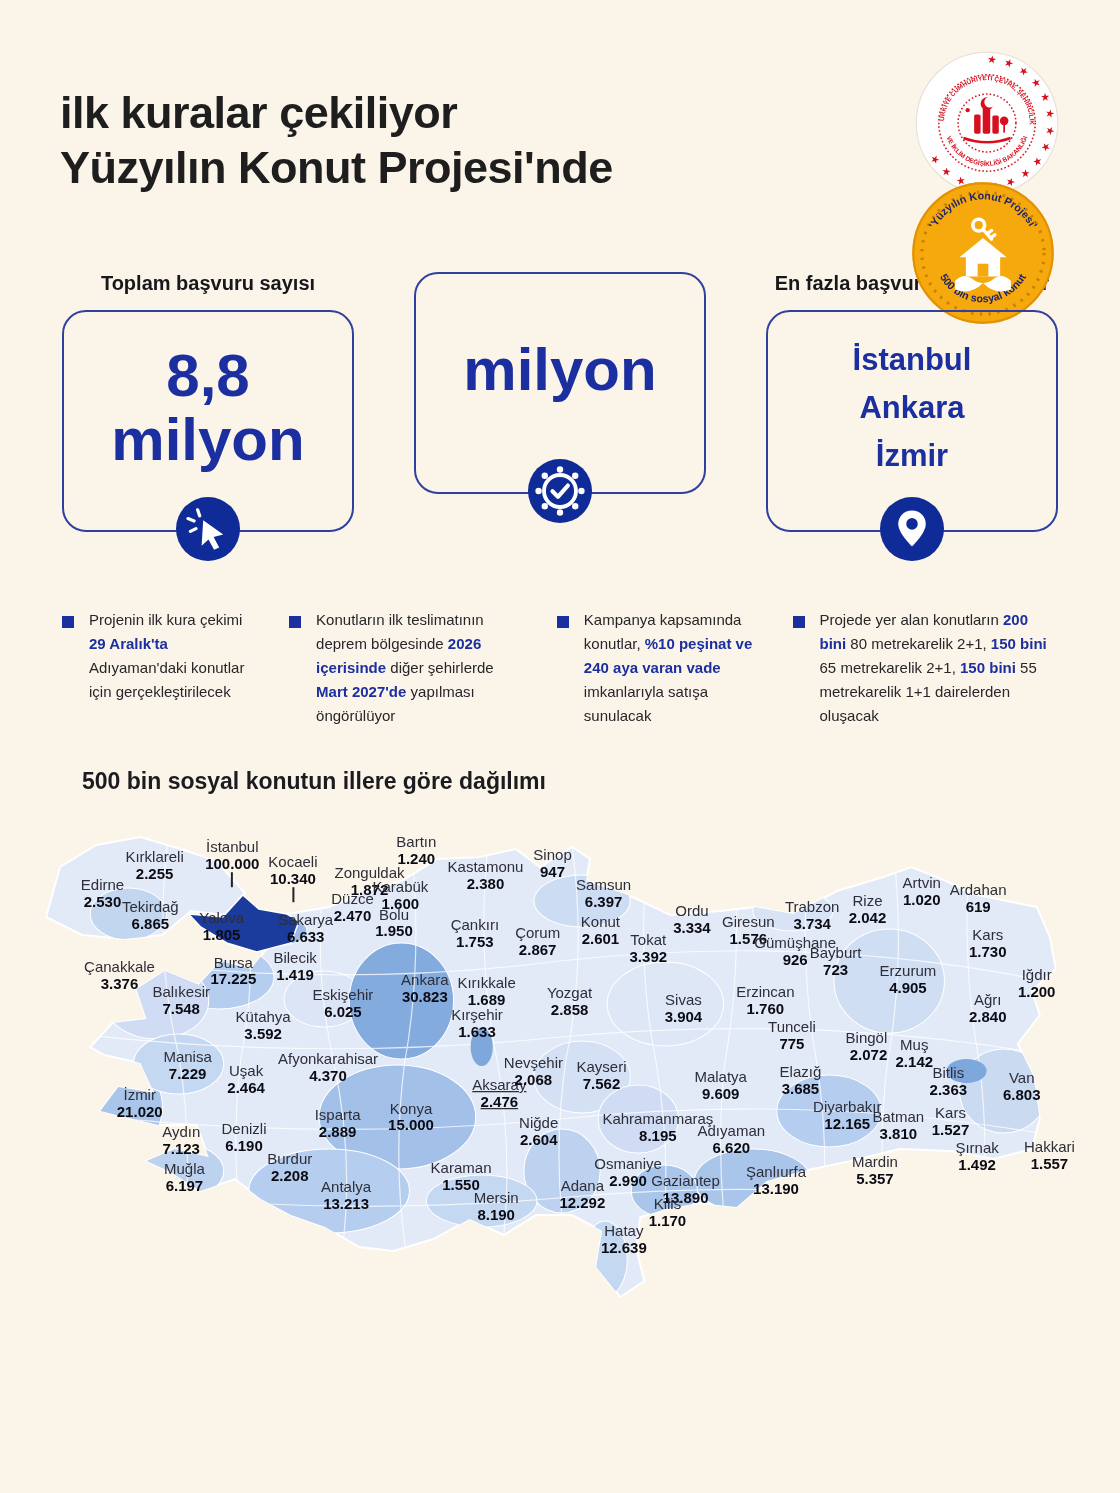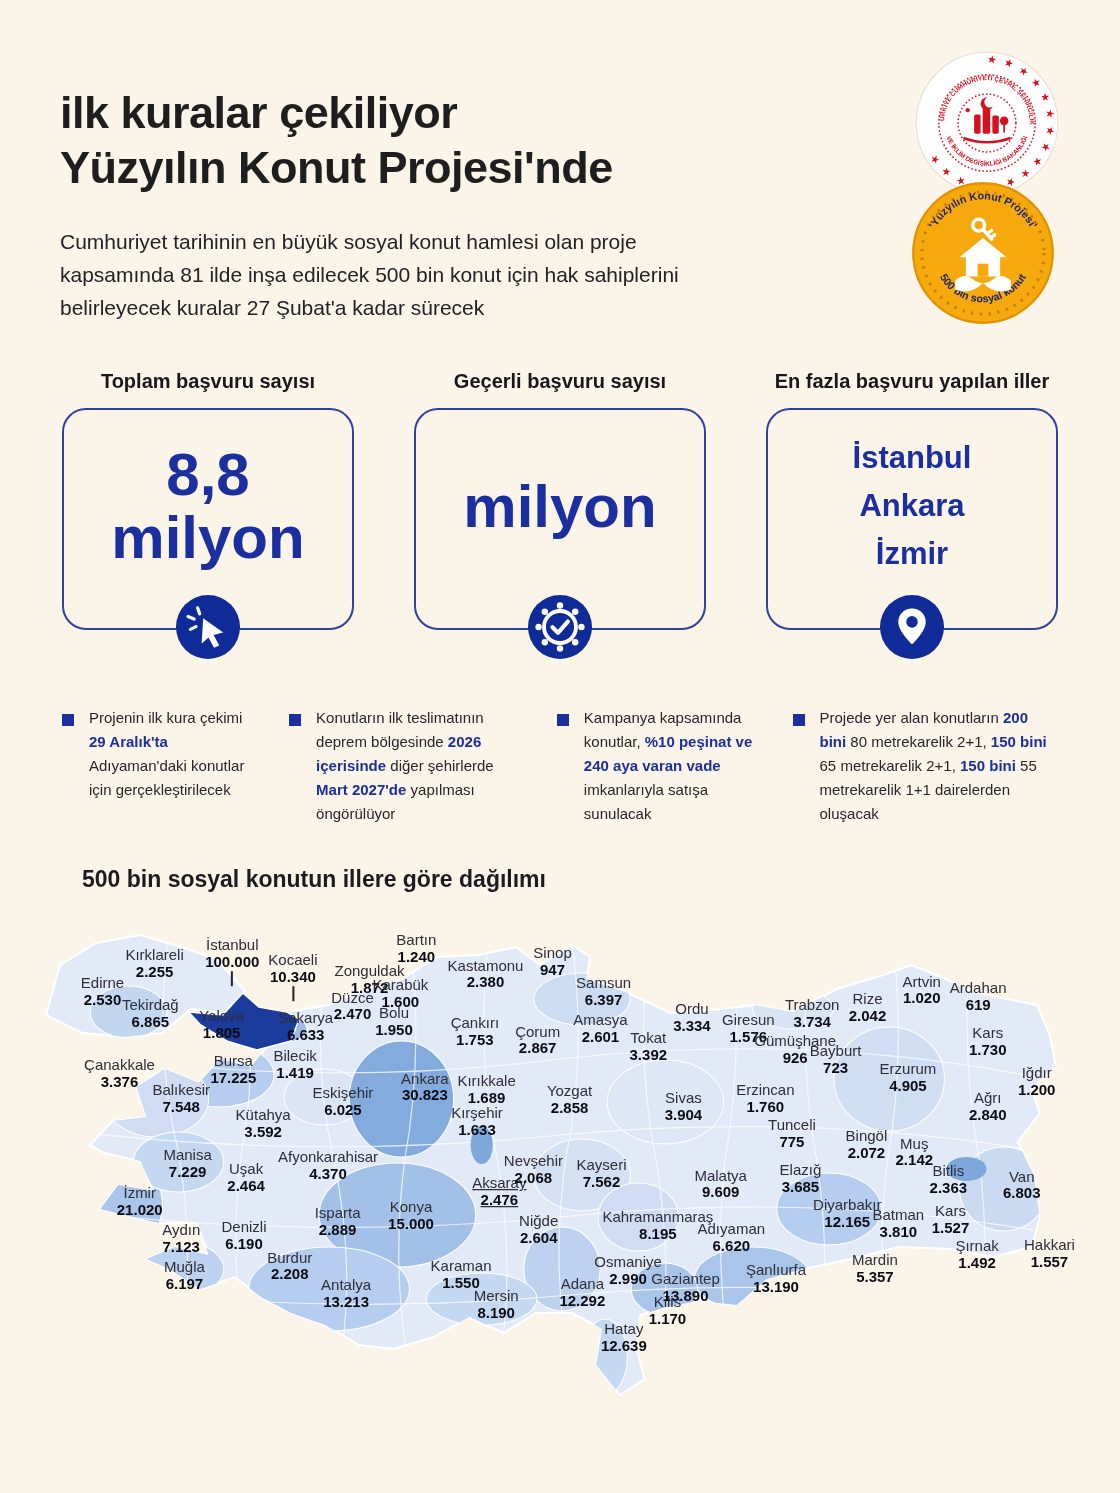--- a/index.html
+++ b/index.html
@@ -9,21 +9,21 @@
   
   .top{position:relative;padding:56px 60px 0;}
   .title{font-size:45px;font-weight:700;color:#1e1e1e;line-height:1.22;letter-spacing:-0.5px;max-width:740px;}
   .intro{margin-top:26px;font-size:21px;line-height:1.56;color:#222227;max-width:660px;}
   .badges{position:absolute;top:48px;right:56px;width:152px;}
   .badge{display:block;}
   .badge.project{margin-top:-20px;transform:translateX(-4px);}
 
   
   .stats{display:flex;justify-content:space-between;padding:0 62px;margin-top:46px;}
-  .stat{width:292px;}
+  .stat{width:292px;margin-top:30px;}
   .stat-label{text-align:center;font-size:20px;font-weight:700;color:#17171c;margin-bottom:15px;}
   .card{position:relative;height:222px;border:2px solid #31409f;border-radius:24px;display:flex;flex-direction:column;align-items:center;justify-content:center;padding-bottom:26px;box-sizing:border-box;}
   .big-num{font-size:60px;font-weight:700;color:#1b2fa0;line-height:1.06;text-align:center;}
   .cities{font-size:31px;font-weight:700;color:#1b2fa0;line-height:1.55;text-align:center;}
   .icon-circle{position:absolute;left:50%;bottom:-31px;transform:translateX(-50%);width:64px;height:64px;}
 
   
   .bullets{display:grid;grid-template-columns:0.93fr 1.12fr 0.97fr 1.24fr;gap:28px;padding:0 62px;margin-top:76px;}
   .bullet{position:relative;padding-left:27px;font-size:15px;line-height:1.6;color:#26262b;}
   .bullet::before{content:"";position:absolute;left:0;top:8px;width:12px;height:12px;background:#1b2fa0;}
@@ -43,21 +43,20 @@
 </head>
 <body>
 
 <div class="page">
 
   <header class="top">
     <h1 class="title">
       <span style="display:block">ilk kuralar çekiliyor</span>
       <span style="display:block">Yüzyılın Konut Projesi'nde</span>
     </h1>
-    <p class="intro">Cumhuriyet tarihinin en büyük sosyal konut hamlesi olan proje kapsamında 81 ilde inşa edilecek 500 bin konut için hak sahiplerini belirleyecek kuralar 27 Şubat'a kadar sürecek</p>
 
     <div class="badges">
 
       <svg class="badge ministry" width="150" height="150" viewBox="0 0 140 140">
         <circle cx="70" cy="70" r="66" fill="#ffffff" stroke="#e8e0d1" stroke-width="1"></circle>
         <defs>
           <path id="starRing" d="M70,14 a56,56 0 1 1 -0.01,0" fill="none"></path>
           <path id="sealTop" d="M30,70 a40,40 0 0 1 80,0" fill="none"></path>
           <path id="sealBottom" d="M30,70 a40,40 0 0 0 80,0" fill="none"></path>
         </defs>
@@ -113,21 +112,20 @@
         </div>
         <svg class="icon-circle" viewBox="0 0 40 40">
           <circle cx="20" cy="20" r="20" fill="#0f2b97"></circle>
           <path d="M17,14.5 L29.5,23.5 L23.5,25 L27,31.5 L23.8,33 L20.3,26.6 L16,30.5 Z" fill="#ffffff"></path>
           <path d="M13.5,8 L14.8,11.8 M7.5,13.5 L11.3,15 M9,21.5 L12.5,19.8" stroke="#ffffff" stroke-width="2" stroke-linecap="round" fill="none"></path>
         </svg>
       </div>
     </div>
 
     <div class="stat">
-      <div class="stat-label">Geçerli başvuru sayısı</div>
       <div class="card">
         <div class="big-num">
           <span style="display:block">milyon</span>
         </div>
         <svg class="icon-circle" viewBox="0 0 40 40">
           <circle cx="20" cy="20" r="20" fill="#0f2b97"></circle>
           <circle cx="20" cy="20" r="10" fill="none" stroke="#ffffff" stroke-width="2.4"></circle>
           <g fill="#ffffff">
             <circle cx="20" cy="6.6" r="2"></circle>
               <circle cx="29.5" y="0" cy="10.5" r="2"></circle>
@@ -311,21 +309,21 @@
           </div>
           <div class="prov" style="left: 42%; top: 23.7%;">
             <div class="pname">Çankırı</div>
             <div class="pval">1.753</div>
           </div>
           <div class="prov" style="left: 47.9%; top: 25.4%;">
             <div class="pname">Çorum</div>
             <div class="pval">2.867</div>
           </div>
           <div class="prov" style="left: 53.8%; top: 23.1%;">
-            <div class="pname">Amasya</div>
+            <div class="pname">Konut</div>
             <div class="pval">2.601</div>
           </div>
           <div class="prov" style="left: 58.3%; top: 26.8%;">
             <div class="pname">Tokat</div>
             <div class="pval">3.392</div>
           </div>
           <div class="prov" style="left: 62.4%; top: 20.8%;">
             <div class="pname">Ordu</div>
             <div class="pval">3.334</div>
           </div>
@@ -374,21 +372,21 @@
             <div class="pval">2.840</div>
           </div>
           <div class="prov" style="left: 69.3%; top: 37.5%;">
             <div class="pname">Erzincan</div>
             <div class="pval">1.760</div>
           </div>
           <div class="prov" style="left: 71.8%; top: 44.7%;">
             <div class="pname">Tunceli</div>
             <div class="pval">775</div>
           </div>
-          <div class="prov" style="left: 78.8%; top: 47%;">
+          <div class="prov" style="left: 78.8%; top: 47%; text-align: right;">
             <div class="pname">Bingöl</div>
             <div class="pval">2.072</div>
           </div>
           <div class="prov" style="left: 83.3%; top: 48.5%;">
             <div class="pname">Muş</div>
             <div class="pval">2.142</div>
           </div>
           <div class="prov" style="left: 72.6%; top: 54%;">
             <div class="pname">Elazığ</div>
             <div class="pval">3.685</div>

